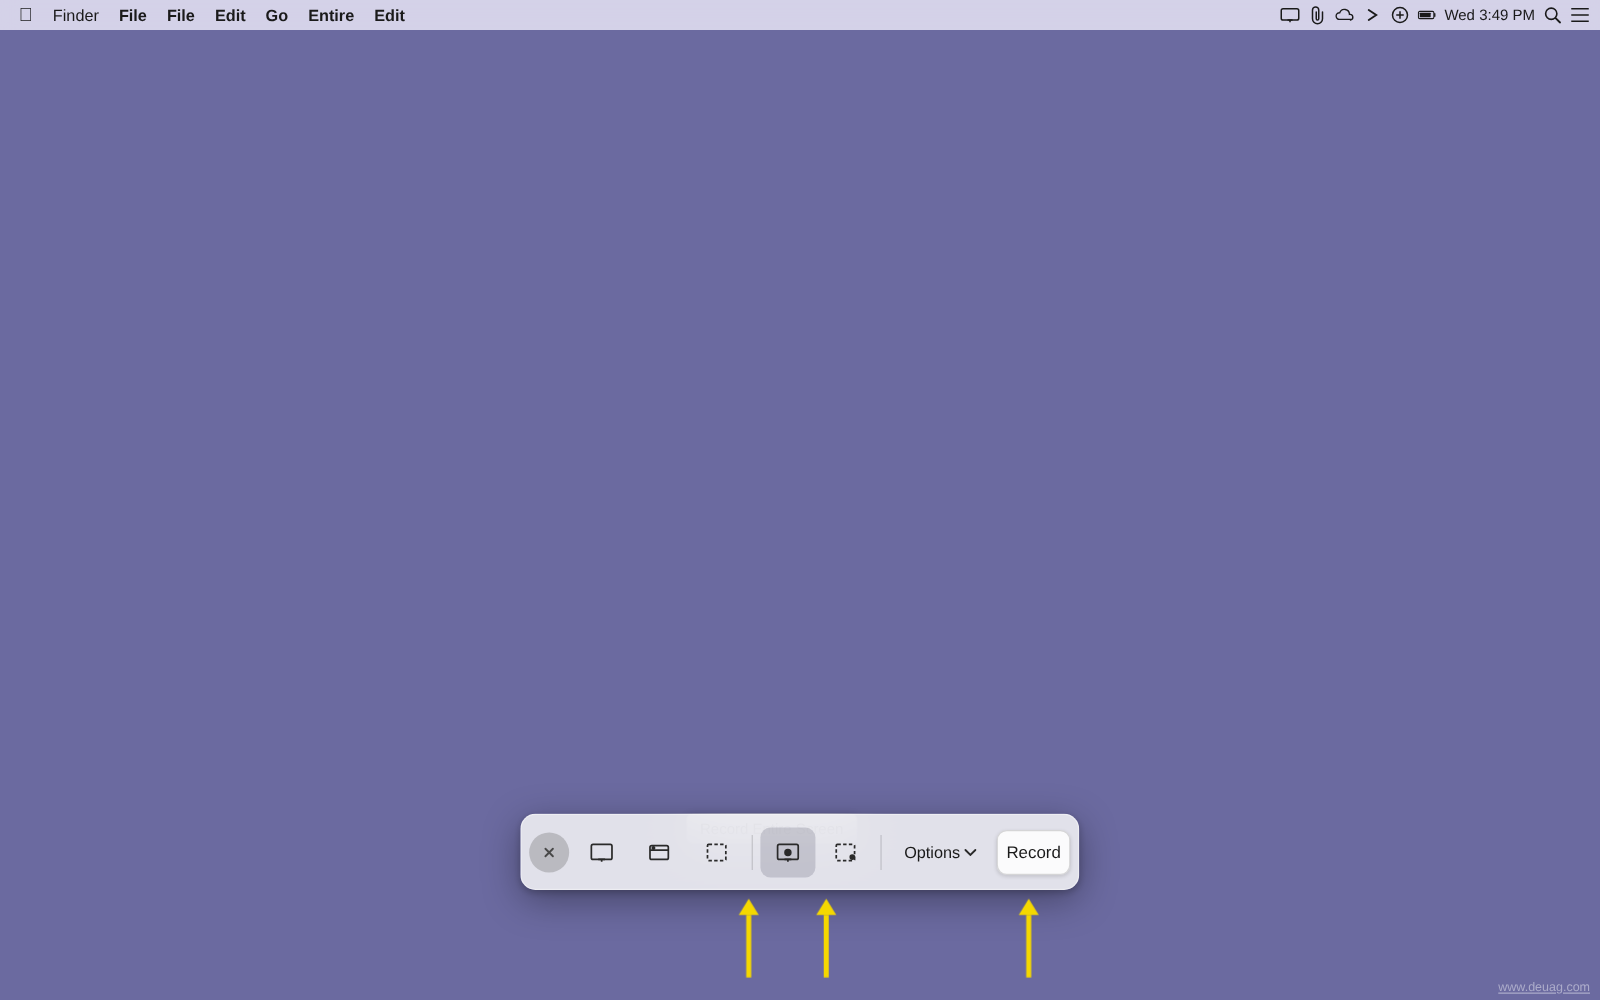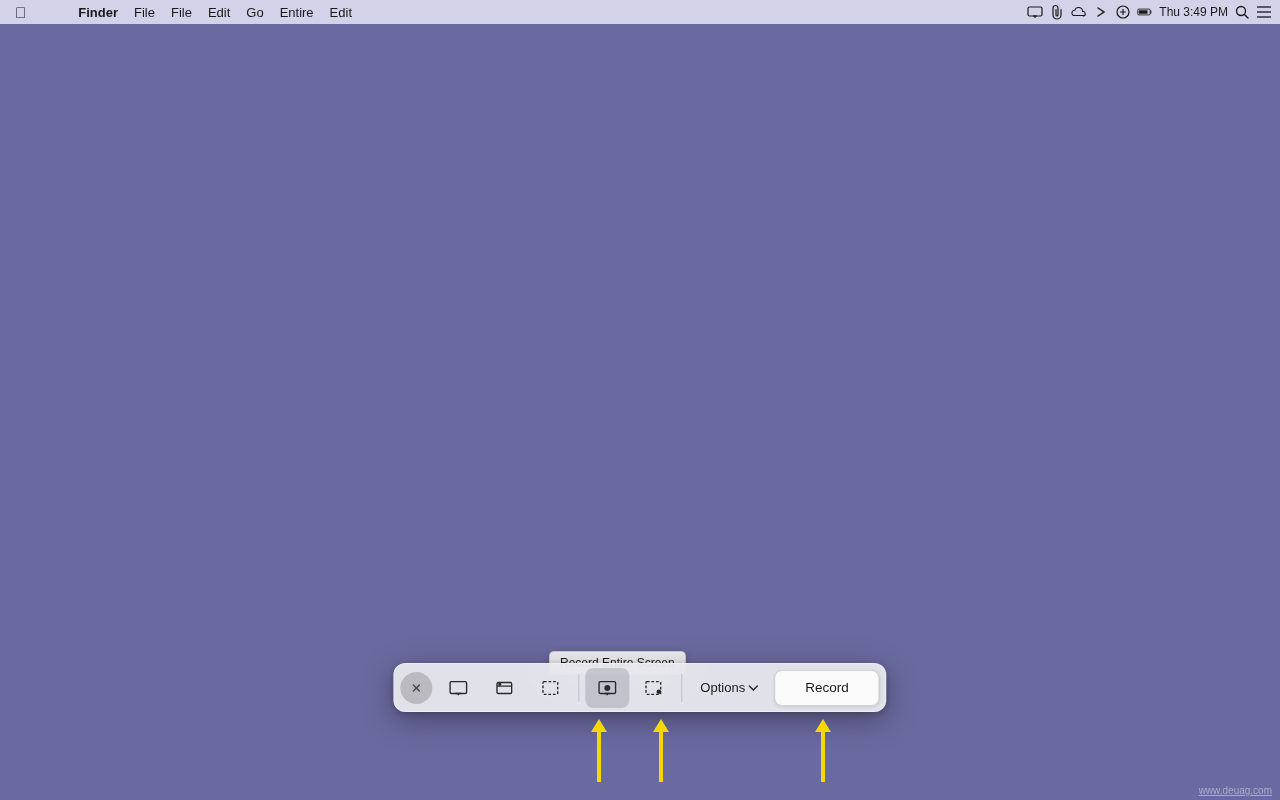--- a/index.html
+++ b/index.html
@@ -28,38 +28,37 @@
     }
 
     .menubar-left {
       display: flex;
       align-items: center;
       gap: 2px;
     }
 
     .menubar-item {
       font-size: 13px;
-      font-weight: 400;
+      font-weight: 700;
       color: #1a1a1a;
       padding: 0 7px;
       height: 24px;
       display: flex;
       align-items: center;
       cursor: default;
       border-radius: 4px;
     }
 
     .menubar-item.apple {
       font-size: 15px;
       font-weight: 600;
     }
 
     .menubar-item.finder-bold {
-      font-weight: 700;
-      margin-left: 36px;
+      font-weight: 400;
     }
 
     .menubar-right {
       display: flex;
       align-items: center;
       gap: 6px;
     }
 
     .menubar-right-item {
       font-size: 12px;
@@ -108,21 +107,21 @@
       left: 50%;
       transform: translateX(-50%);
       background: rgba(235, 235, 240, 0.92);
       backdrop-filter: blur(20px);
       border-radius: 12px;
       border: 1px solid rgba(255,255,255,0.4);
       box-shadow: 0 8px 30px rgba(0,0,0,0.35), 0 2px 6px rgba(0,0,0,0.2);
       display: flex;
       align-items: center;
       padding: 0 6px;
-      height: 49px;
+      height: 61px;
       gap: 2px;
       z-index: 200;
     }
 
     .toolbar-btn {
       width: 44px;
       height: 40px;
       display: flex;
       align-items: center;
       justify-content: center;
@@ -172,21 +171,21 @@
       border: none;
       background: transparent;
       font-size: 13px;
       color: #1a1a1a;
     }
 
     .record-btn {
       background: rgba(255,255,255,0.85);
       border: 1px solid rgba(0,0,0,0.15);
       border-radius: 8px;
-      padding: 0 30px;
+      padding: 0 7px;
       height: 36px;
       font-size: 13.5px;
       font-weight: 500;
       color: #1a1a1a;
       cursor: pointer;
       box-shadow: 0 1px 3px rgba(0,0,0,0.12);
       margin-left: 2px;
     }
 
     
@@ -283,21 +282,21 @@
       </svg>
     </div>
     <div class="status-icon">
       <svg width="22" height="12" viewBox="0 0 22 12" fill="none">
         <rect x="1" y="2" width="17" height="8" rx="1.5" stroke="#1a1a1a" stroke-width="1.2" fill="none"></rect>
         <rect x="2.5" y="3.5" width="12" height="5" rx="0.5" fill="#1a1a1a"></rect>
         <path d="M19 4.5v3" stroke="#1a1a1a" stroke-width="1.5" stroke-linecap="round"></path>
       </svg>
     </div>
     <div class="menubar-right-item">
-      <span style="font-size:12px;">Thu 3:49 PM</span>
+      <span style="font-size:12px;">Wed 3:49 PM</span>
     </div>
     <div class="status-icon">
       <svg width="14" height="14" viewBox="0 0 14 14" fill="none">
         <circle cx="6" cy="6" r="4.5" stroke="#1a1a1a" stroke-width="1.3" fill="none"></circle>
         <line x1="9.5" y1="9.5" x2="13" y2="13" stroke="#1a1a1a" stroke-width="1.5" stroke-linecap="round"></line>
       </svg>
     </div>
     <div class="status-icon">
       <svg width="16" height="14" viewBox="0 0 16 14" fill="none">
         <line x1="1" y1="2" x2="15" y2="2" stroke="#1a1a1a" stroke-width="1.3"></line>

